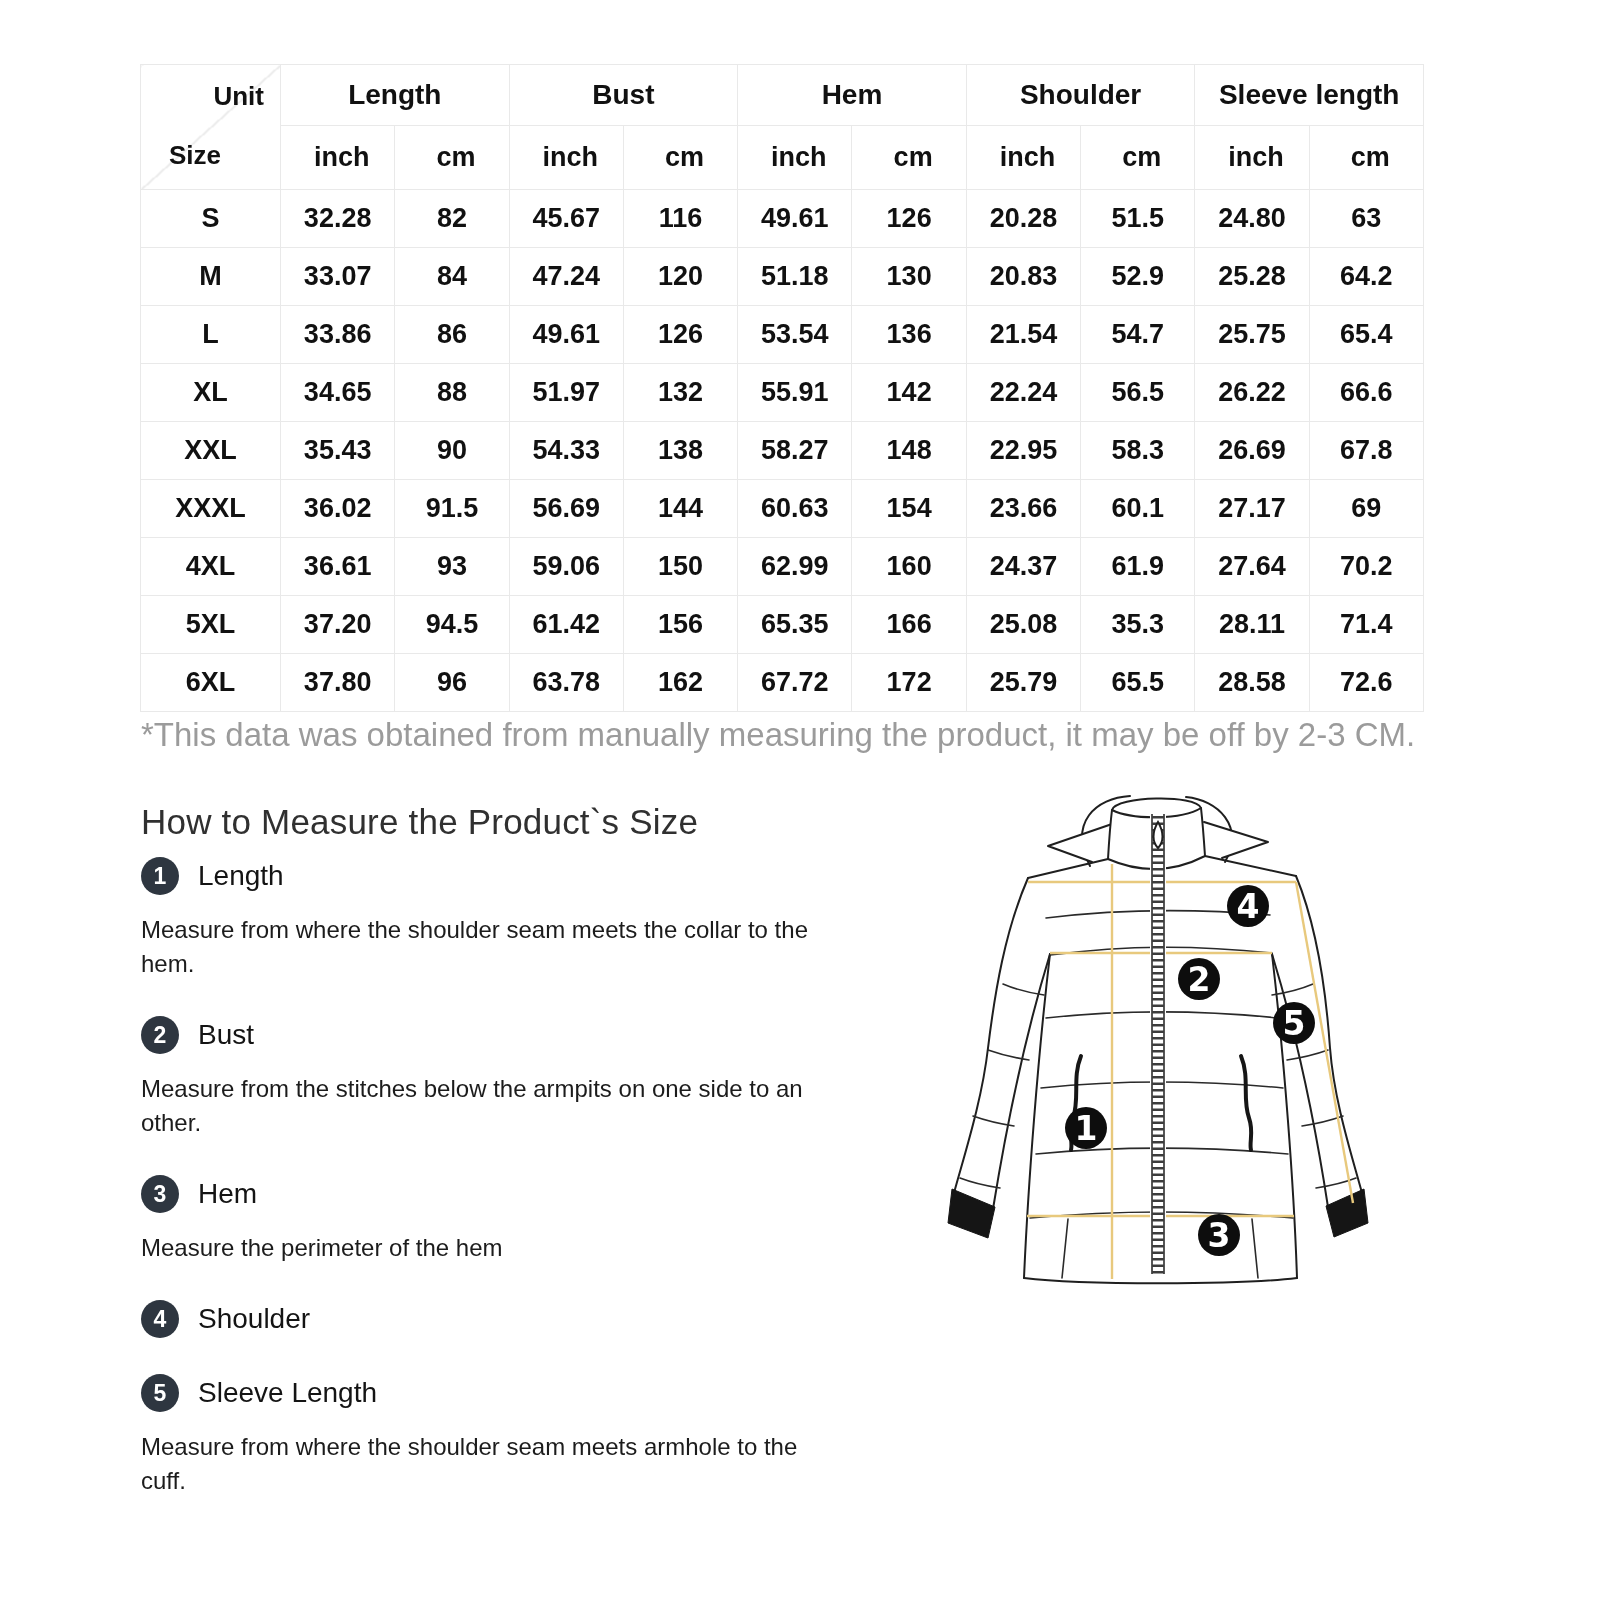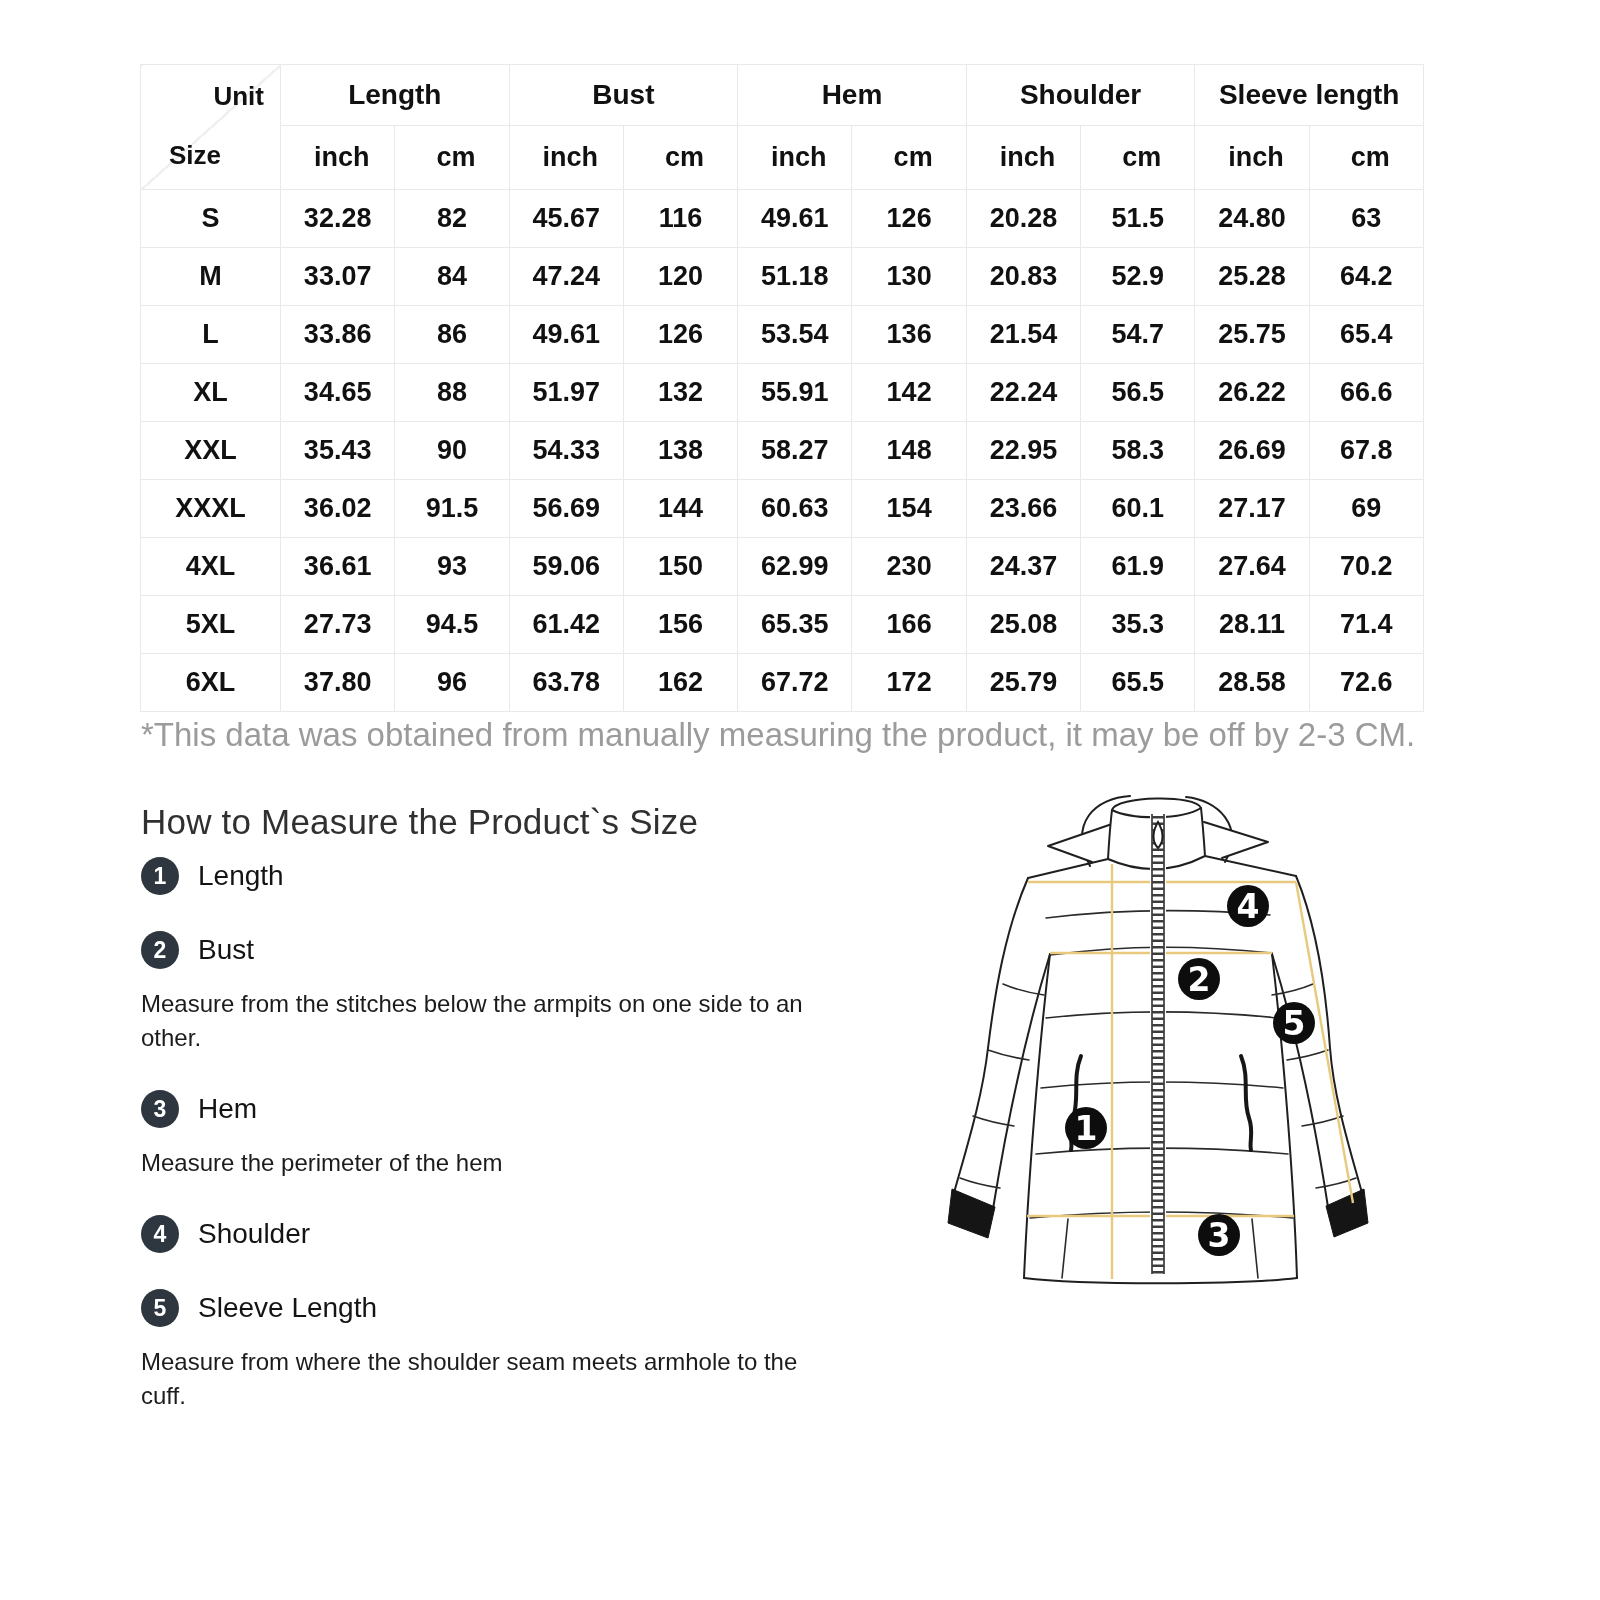--- a/index.html
+++ b/index.html
@@ -249,29 +249,29 @@
           <td>27.17</td>
           <td>69</td>
         </tr>
         <tr>
           <th>4XL</th>
           <td>36.61</td>
           <td>93</td>
           <td>59.06</td>
           <td>150</td>
           <td>62.99</td>
-          <td>230</td>
+          <td>160</td>
           <td>24.37</td>
           <td>61.9</td>
           <td>27.64</td>
           <td>70.2</td>
         </tr>
         <tr>
           <th>5XL</th>
-          <td>27.73</td>
+          <td>37.20</td>
           <td>94.5</td>
           <td>61.42</td>
           <td>156</td>
           <td>65.35</td>
           <td>166</td>
           <td>25.08</td>
           <td>35.3</td>
           <td>28.11</td>
           <td>71.4</td>
         </tr>
@@ -294,20 +294,22 @@
   <p class="footnote">*This data was obtained from manually measuring the product, it may be off by 2-3 CM.</p>
 
   <h2 class="howto-title">How to Measure the Product`s Size</h2>
 
   <div class="howto-items">
     <div class="howto-item">
       <div class="item-head">
         <span class="num-badge">1</span>
         <span class="item-label">Length</span>
       </div>
+      <p class="item-desc">Measure from where the shoulder seam meets the collar to the
+hem.</p>
     </div>
 
     <div class="howto-item">
       <div class="item-head">
         <span class="num-badge">2</span>
         <span class="item-label">Bust</span>
       </div>
       <p class="item-desc">Measure from the stitches below the armpits on one side to an
 other.</p>
     </div>

